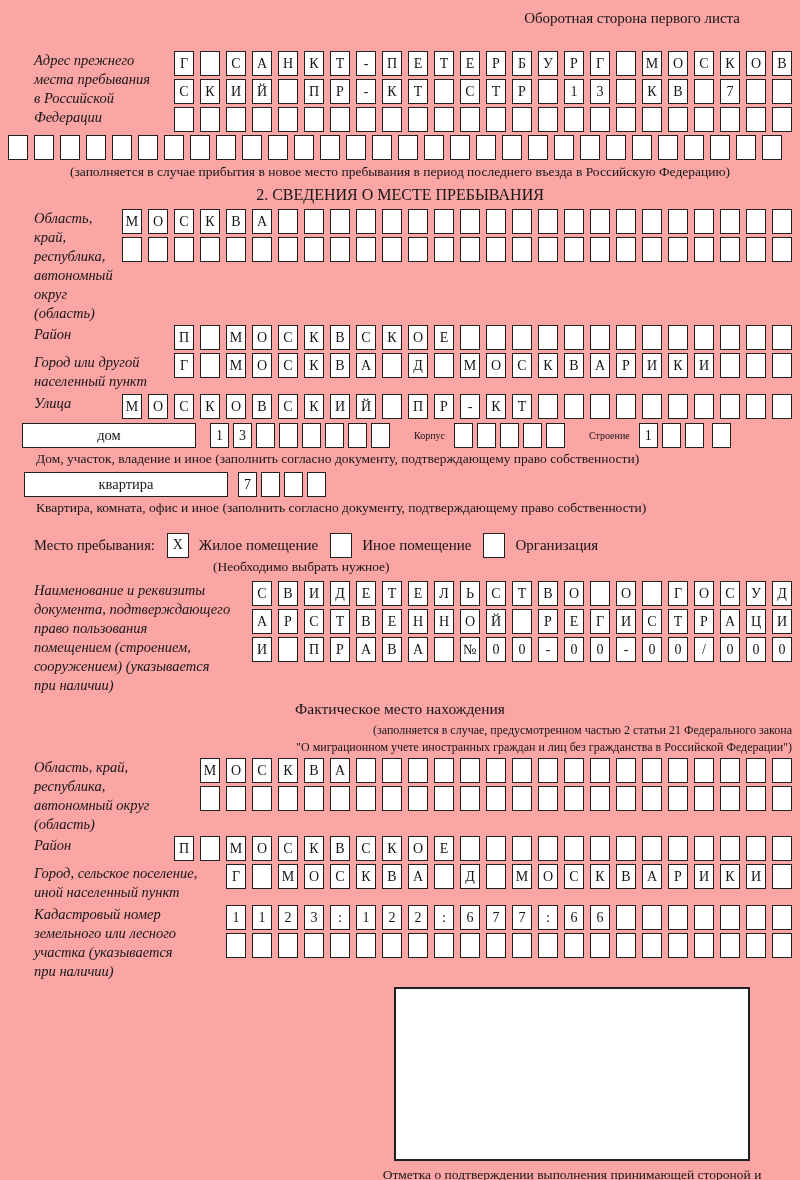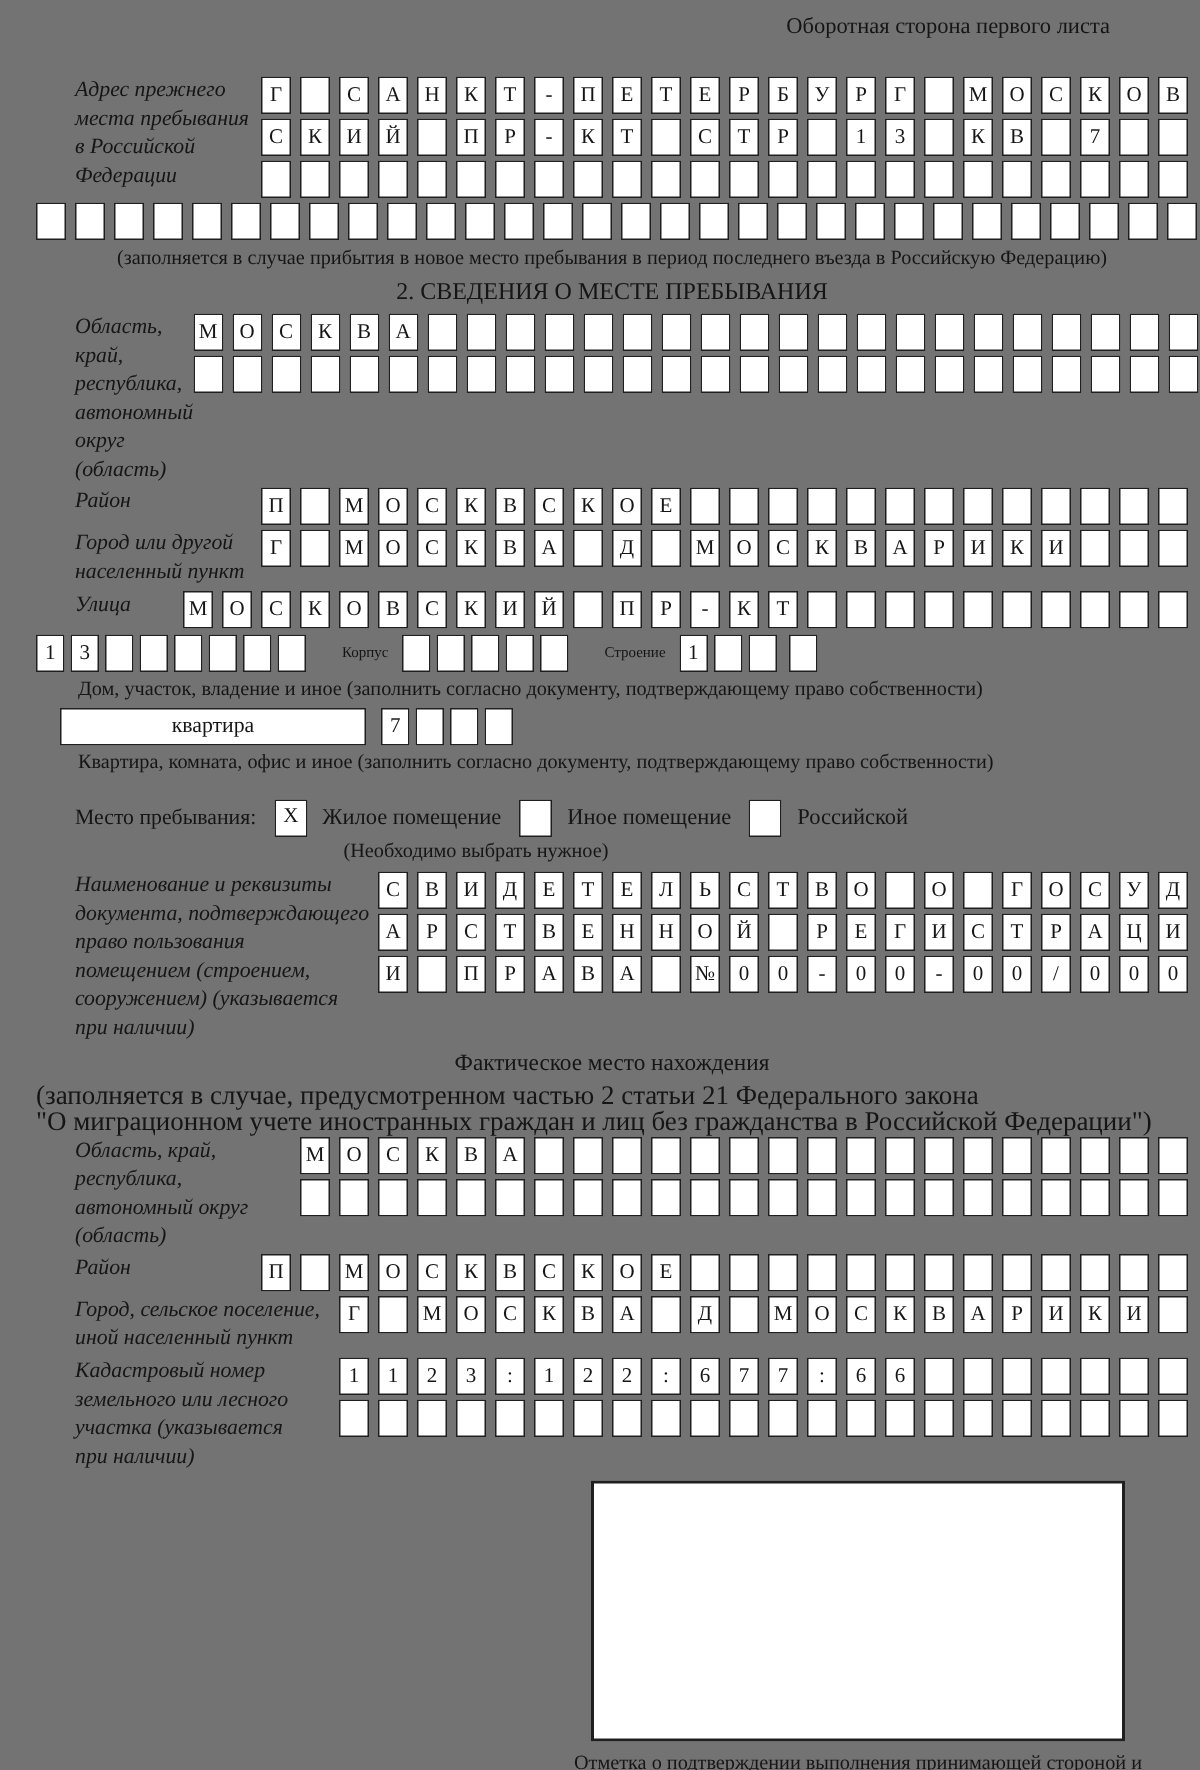--- a/index.html
+++ b/index.html
@@ -2,21 +2,21 @@
 <html lang="ru"><head>
 <meta charset="utf-8">
 <style>
   *{box-sizing:border-box;margin:0;padding:0}
   html,body{background:#ffffff}
   body{
     width:800px;height:1180px;
     color:#151515;
     font-family:"Liberation Serif","DejaVu Serif",serif;
   }
-  .page{width:800px;height:1180px;padding:10px 8px 0 24px;overflow:hidden;background:#737373}
+  .page{width:800px;height:1180px;padding:10px 8px 0 8px;overflow:hidden;background:#fca5a5}
 
   .top-note{font-size:15px;text-align:right;padding-right:52px;height:19px}
 
   .flabel{
     font-size:14.5px;line-height:19px;white-space:pre-line;
     margin-left:26px;flex:0 1 auto;font-style:italic;
   }
   .frow{display:flex;align-items:flex-start}
   .rows{margin-left:auto;display:flex;flex-direction:column;gap:3px}
 
@@ -35,21 +35,21 @@
   .caption{font-size:13.5px;line-height:18px}
   .caption.center{text-align:center;margin-top:3px}
   .caption.left{margin:2px 0 0 28px}
 
   h2.sec{
     font-size:16px;font-weight:normal;text-align:center;margin-top:5px;height:21px;
   }
   h3.sec{
     font-size:15.5px;font-weight:normal;text-align:center;margin-top:5px;height:20px;
   }
-  .note2{font-size:18px;line-height:17px;text-align:left;white-space:pre-line;margin-top:2px}
+  .note2{font-size:12px;line-height:17px;text-align:right;white-space:pre-line;margin-top:2px}
 
   .mt2{margin-top:2px}.mt3{margin-top:3px}.mt4{margin-top:4px}.mt22{margin-top:22px}
 
   .house-row{display:flex;align-items:center;margin-top:4px}
   .widebox{
     height:25px;border:1.5px solid #1f1f1f;
     display:inline-flex;align-items:center;justify-content:center;
     font-size:14.5px;background:#fff;
   }
   .widebox.house{width:174px;margin-left:14px;margin-right:14px}
@@ -367,20 +367,21 @@
             <span class="cbox"></span>
             <span class="cbox"></span>
             <span class="cbox"></span>
             <span class="cbox"></span>
             <span class="cbox"></span>
           </div>
       </div>
     </div>
 
     <div class="house-row">
+      <span class="widebox house">дом</span>
       <span class="boxrow small">
           <span class="cbox">1</span>
           <span class="cbox">3</span>
           <span class="cbox"></span>
           <span class="cbox"></span>
           <span class="cbox"></span>
           <span class="cbox"></span>
           <span class="cbox"></span>
           <span class="cbox"></span>
         </span>
@@ -415,21 +416,21 @@
     </div>
     <div class="caption left">Квартира, комната, офис и иное (заполнить согласно документу, подтверждающему право собственности)</div>
 
     <div class="stay-row">
       <span class="slabel">Место пребывания:</span>
       <span class="checkbox">X</span>
       <span class="opt">Жилое помещение</span>
       <span class="checkbox"></span>
       <span class="opt">Иное помещение</span>
       <span class="checkbox"></span>
-      <span class="opt">Российской</span>
+      <span class="opt">Организация</span>
     </div>
     <div class="subnote">(Необходимо выбрать нужное)</div>
 
     <div class="frow mt4">
       <div class="flabel">Наименование и реквизиты
 документа, подтверждающего
 право пользования
 помещением (строением,
 сооружением) (указывается
 при наличии)</div>

